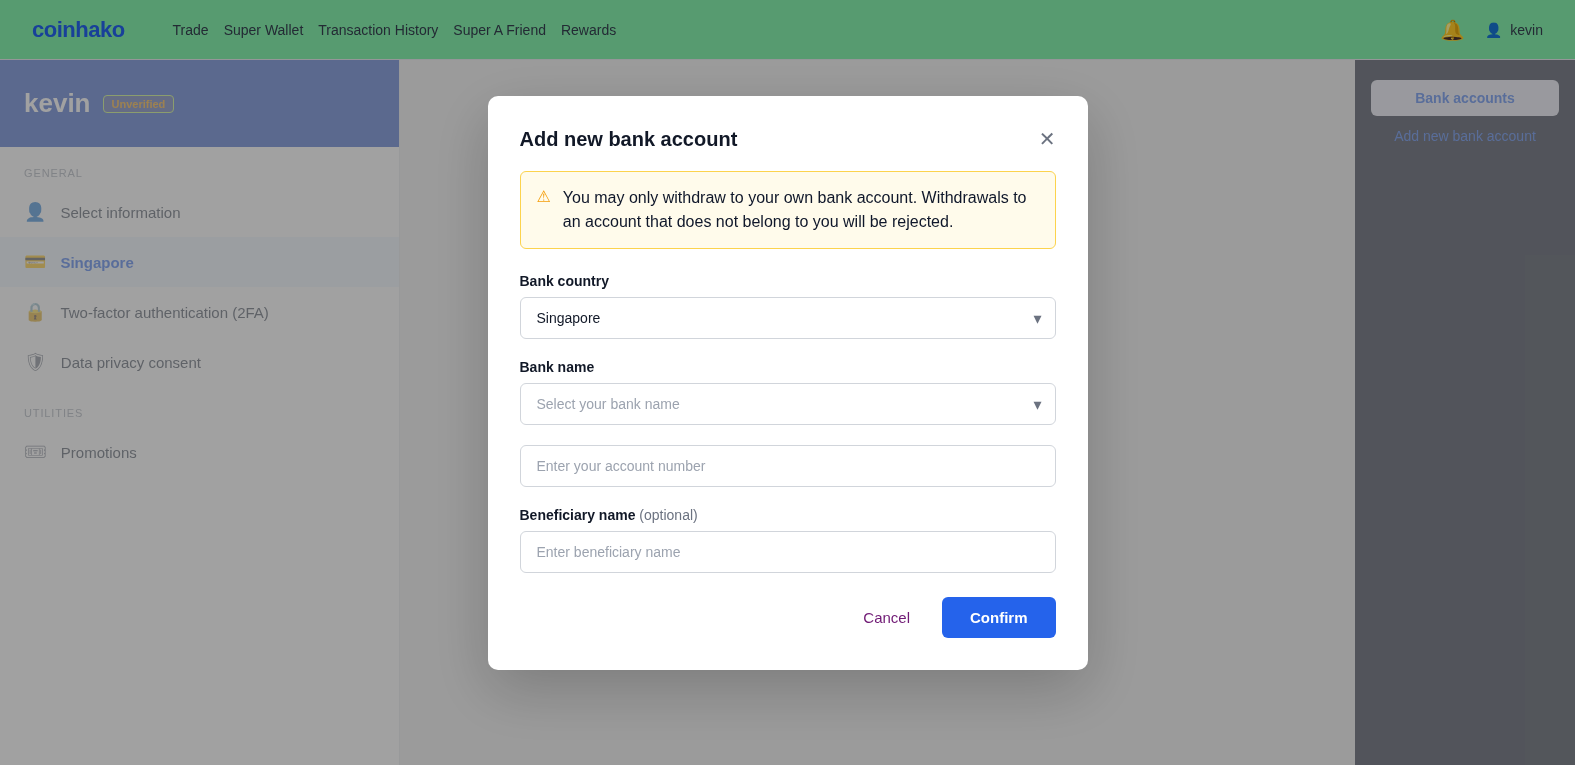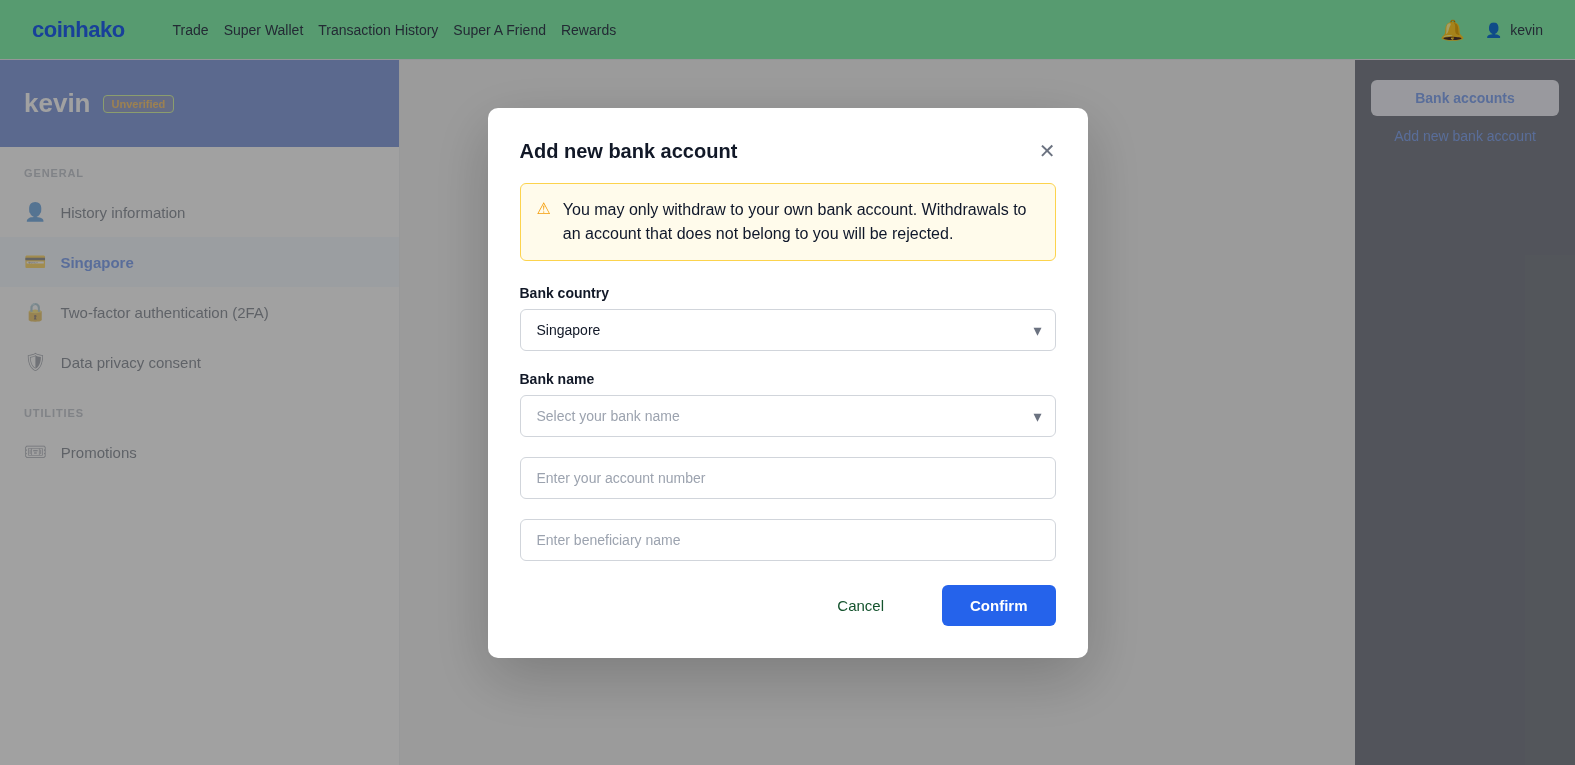--- a/index.html
+++ b/index.html
@@ -32,21 +32,21 @@
     }
     .sidebar-profile {
       background: #2b56c7; color: #fff; padding: 28px 24px; margin: 0;
     }
     .sidebar-username { font-size: 26px; font-weight: 700; display: flex; align-items: center; gap: 12px; }
     .sidebar-badge {
       font-size: 11px; font-weight: 600; color: #f59e0b; background: rgba(245,158,11,0.15);
       border: 1px solid #bef264; border-radius: 4px; padding: 2px 8px;
     }
     .sidebar-section-label {
-      font-size: 11px; font-weight: 700; color: #9ca3af; letter-spacing: 0.08em;
+      font-size: 11px; font-weight: 400; color: #9ca3af; letter-spacing: 0.08em;
       padding: 20px 24px 8px;
     }
     .sidebar-item {
       display: flex; align-items: center; gap: 14px; padding: 14px 24px;
       font-size: 15px; color: #374151; cursor: pointer; border-radius: 0;
     }
     .sidebar-item.active { background: #eff6ff; color: #2563eb; font-weight: 600; }
     .sidebar-item-icon { font-size: 18px; color: #6b7280; }
     .sidebar-item.active .sidebar-item-icon { color: #2563eb; }
 
@@ -117,26 +117,26 @@
     .select-chevron {
       position: absolute; right: 14px; top: 50%; transform: translateY(-50%);
       color: #6b7280; font-size: 16px; pointer-events: none;
     }
 
     
     .modal-footer {
       display: flex; justify-content: flex-end; gap: 16px; margin-top: 24px; align-items: center;
     }
     .btn-cancel {
-      background: none; border: none; font-size: 15px; color: #14532d;
+      background: none; border: none; font-size: 15px; color: #701a75;
       cursor: pointer; font-weight: 500; padding: 10px 16px;
     }
     .btn-confirm {
       background: #2563eb; color: #fff; border: none; border-radius: 6px;
-      font-size: 15px; font-weight: 600; padding: 12px 28px; cursor: pointer; margin-left: 26px;
+      font-size: 15px; font-weight: 600; padding: 12px 28px; cursor: pointer;
     }
 
     
     .bg-content { opacity: 0.5; pointer-events: none; }
   </style>
 </head>
 <body>
 
 <nav class="navbar">
   <div class="navbar-logo">coinhako</div>
@@ -163,21 +163,21 @@
       <div class="sidebar-username">
         <span>kevin</span>
         <span class="sidebar-badge">Unverified</span>
       </div>
     </div>
 
     <div class="sidebar-section-label">GENERAL</div>
 
     <div class="sidebar-item">
       <span class="sidebar-item-icon">👤</span>
-      <span>History information</span>
+      <span>Select information</span>
     </div>
     <div class="sidebar-item active">
       <span class="sidebar-item-icon">💳</span>
       <span>Singapore</span>
     </div>
     <div class="sidebar-item">
       <span class="sidebar-item-icon">🔒</span>
       <span>Two-factor authentication (2FA)</span>
     </div>
     <div class="sidebar-item">
@@ -232,20 +232,24 @@
         </select>
         <span class="select-chevron">▾</span>
       </div>
     </div>
 
     <div class="form-group">
       <input class="form-input" type="text" placeholder="Enter your account number" style="">
     </div>
 
     <div class="form-group">
+      <label class="form-label">
+        <span>Beneficiary name</span>
+        <span class="form-label-optional">(optional)</span>
+      </label>
       <input class="form-input" type="text" placeholder="Enter beneficiary name" style="">
     </div>
 
     <div class="modal-footer">
       <button class="btn-cancel">Cancel</button>
       <button class="btn-confirm">Confirm</button>
     </div>
   </div>
 </div>
 

